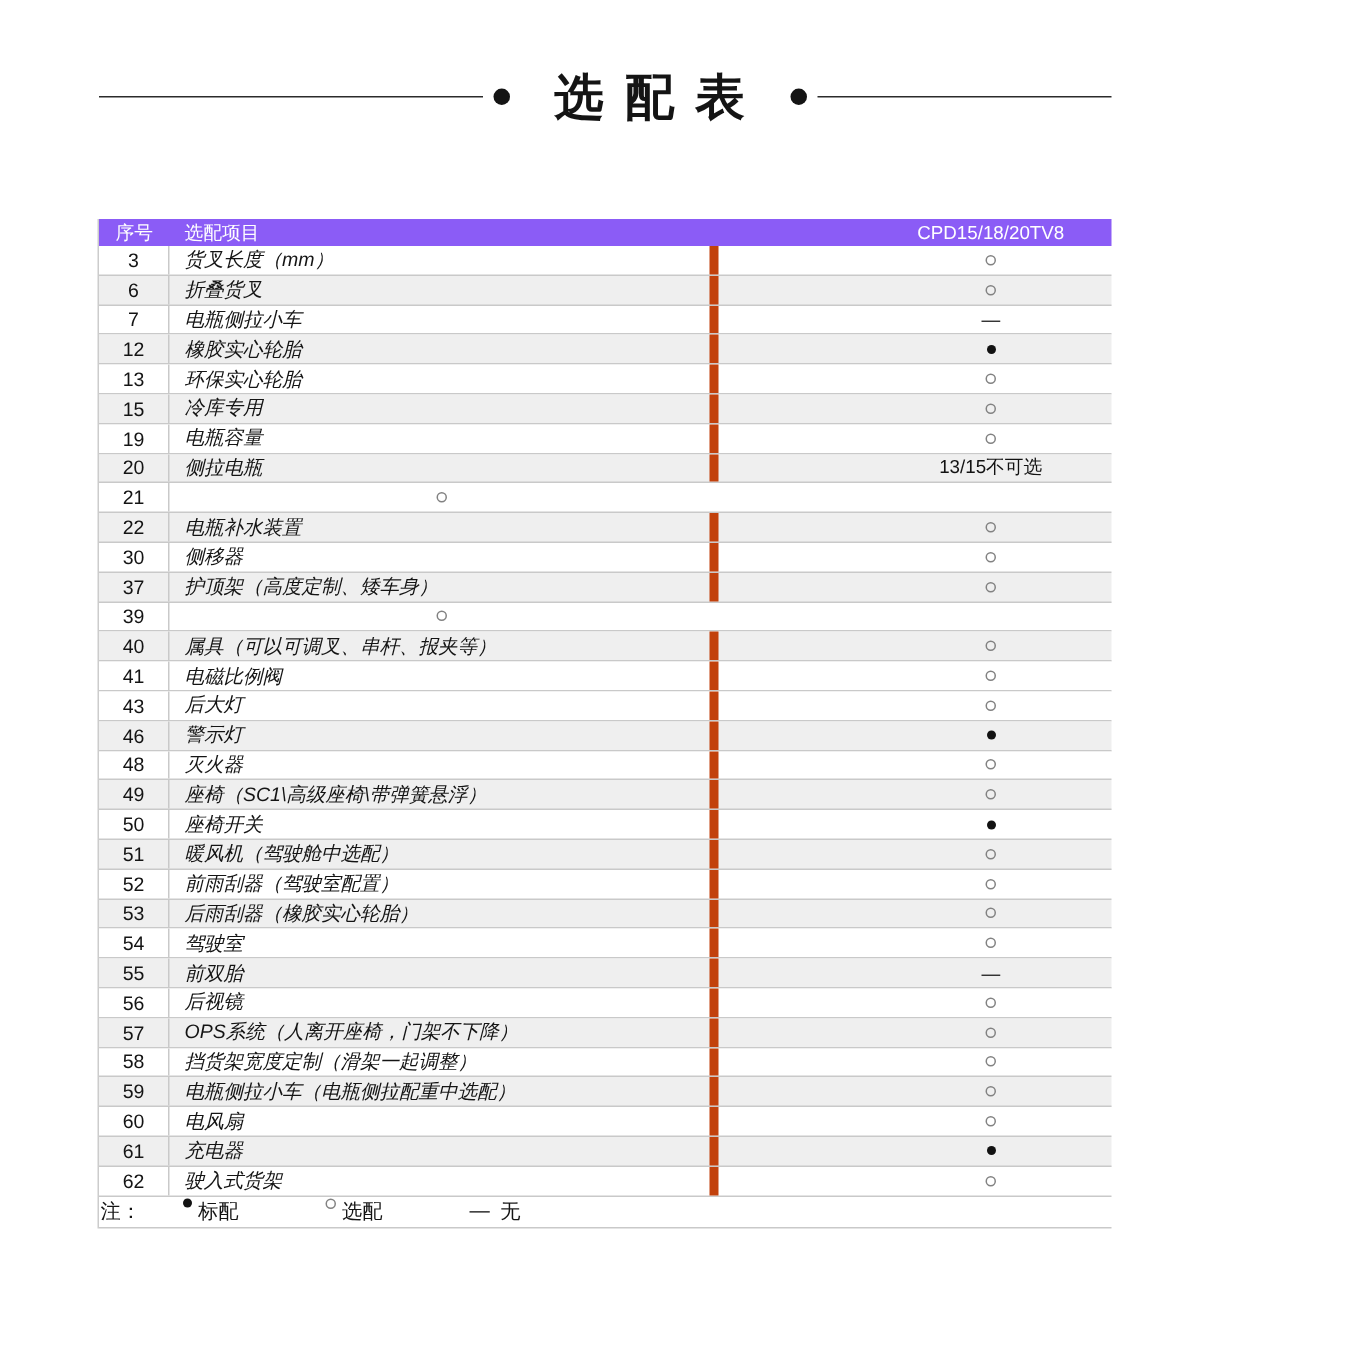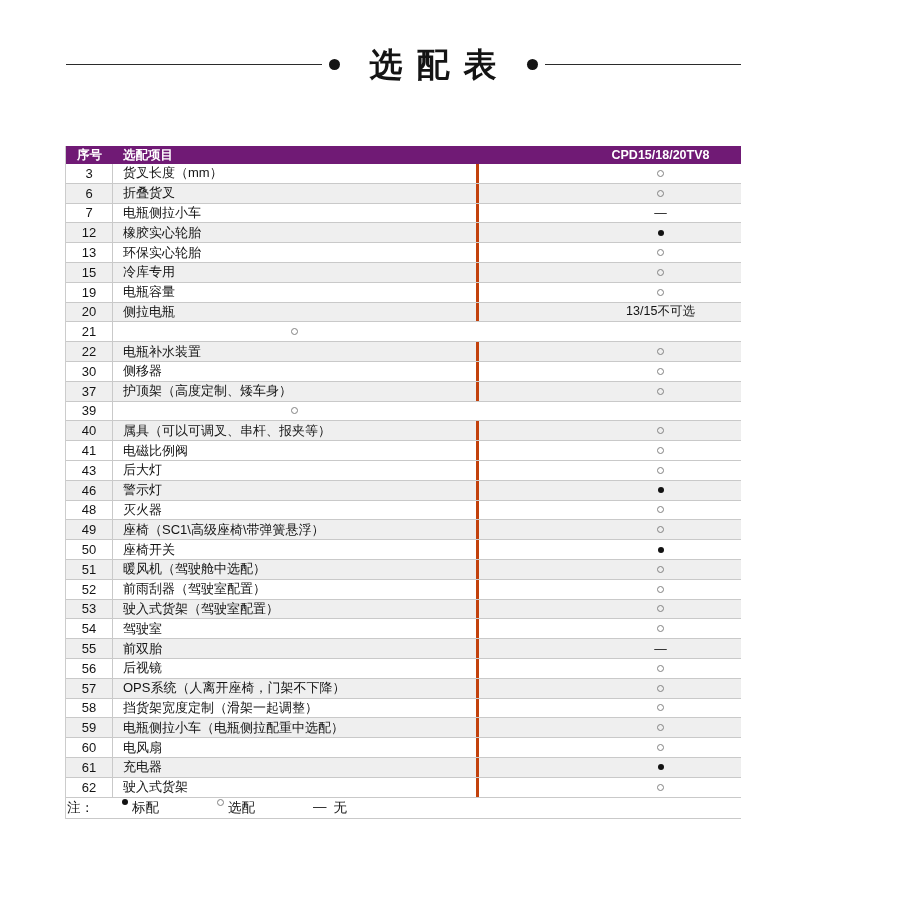--- a/index.html
+++ b/index.html
@@ -27,35 +27,35 @@
     line-height:1; white-space:nowrap;
   }
 
   
   .opt-table {
     position:absolute; left:65px; top:146px; width:778px;
     border-left:1px solid #cccccc; border-right:1px solid #cccccc;
     font-size:13px;
   }
   .thead {
-    display:flex; height:18px; background:#701a75; color:#ffffff;
-    font-weight:bold; font-size:12.5px; align-items:center;
+    display:flex; height:18px; background:#8b5cf6; color:#ffffff;
+    font-weight:normal; font-size:12.5px; align-items:center;
   }
   .col-no   { width:47px;  text-align:center; flex:0 0 auto; }
   .col-item { flex:1 1 auto; padding-left:10px; text-align:left; }
   .col-val  { width:363px; text-align:center; flex:0 0 auto; }
 
   .tr {
     display:flex; height:19.8px; align-items:stretch;
     border-bottom:1px solid #c9c9c9; background:#ffffff;
   }
   .tr.alt { background:#efefef; }
   .td { display:flex; align-items:center; }
   .td.col-no   { justify-content:center; border-right:1px solid #c9c9c9; font-size:13px; }
-  .td.col-item { border-right:3px solid #c2410c; white-space:nowrap; overflow:hidden; }
+  .td.col-item { border-right:6px solid #c2410c; white-space:nowrap; overflow:hidden;font-style:italic; }
   .td.col-val  { justify-content:center; font-size:12.5px; }
 
   
   .dot-filled {
     width:6px; height:6px; border-radius:50%; background:#121212;
     display:inline-block; flex:0 0 auto;
   }
   .ring {
     width:7px; height:7px; border-radius:50%; border:1px solid #828282;
     display:inline-block; background:transparent; flex:0 0 auto;
@@ -260,21 +260,21 @@
   <div class="tr">
     <div class="td col-no">52</div>
     <div class="td col-item">前雨刮器（驾驶室配置）</div>
     <div class="td col-val">
             <span class="ring"></span>
           </div>
   </div>
 
   <div class="tr alt">
     <div class="td col-no">53</div>
-    <div class="td col-item">驶入式货架（驾驶室配置）</div>
+    <div class="td col-item">后雨刮器（橡胶实心轮胎）</div>
     <div class="td col-val">
             <span class="ring"></span>
           </div>
   </div>
 
   <div class="tr">
     <div class="td col-no">54</div>
     <div class="td col-item">驾驶室</div>
     <div class="td col-val">
             <span class="ring"></span>

